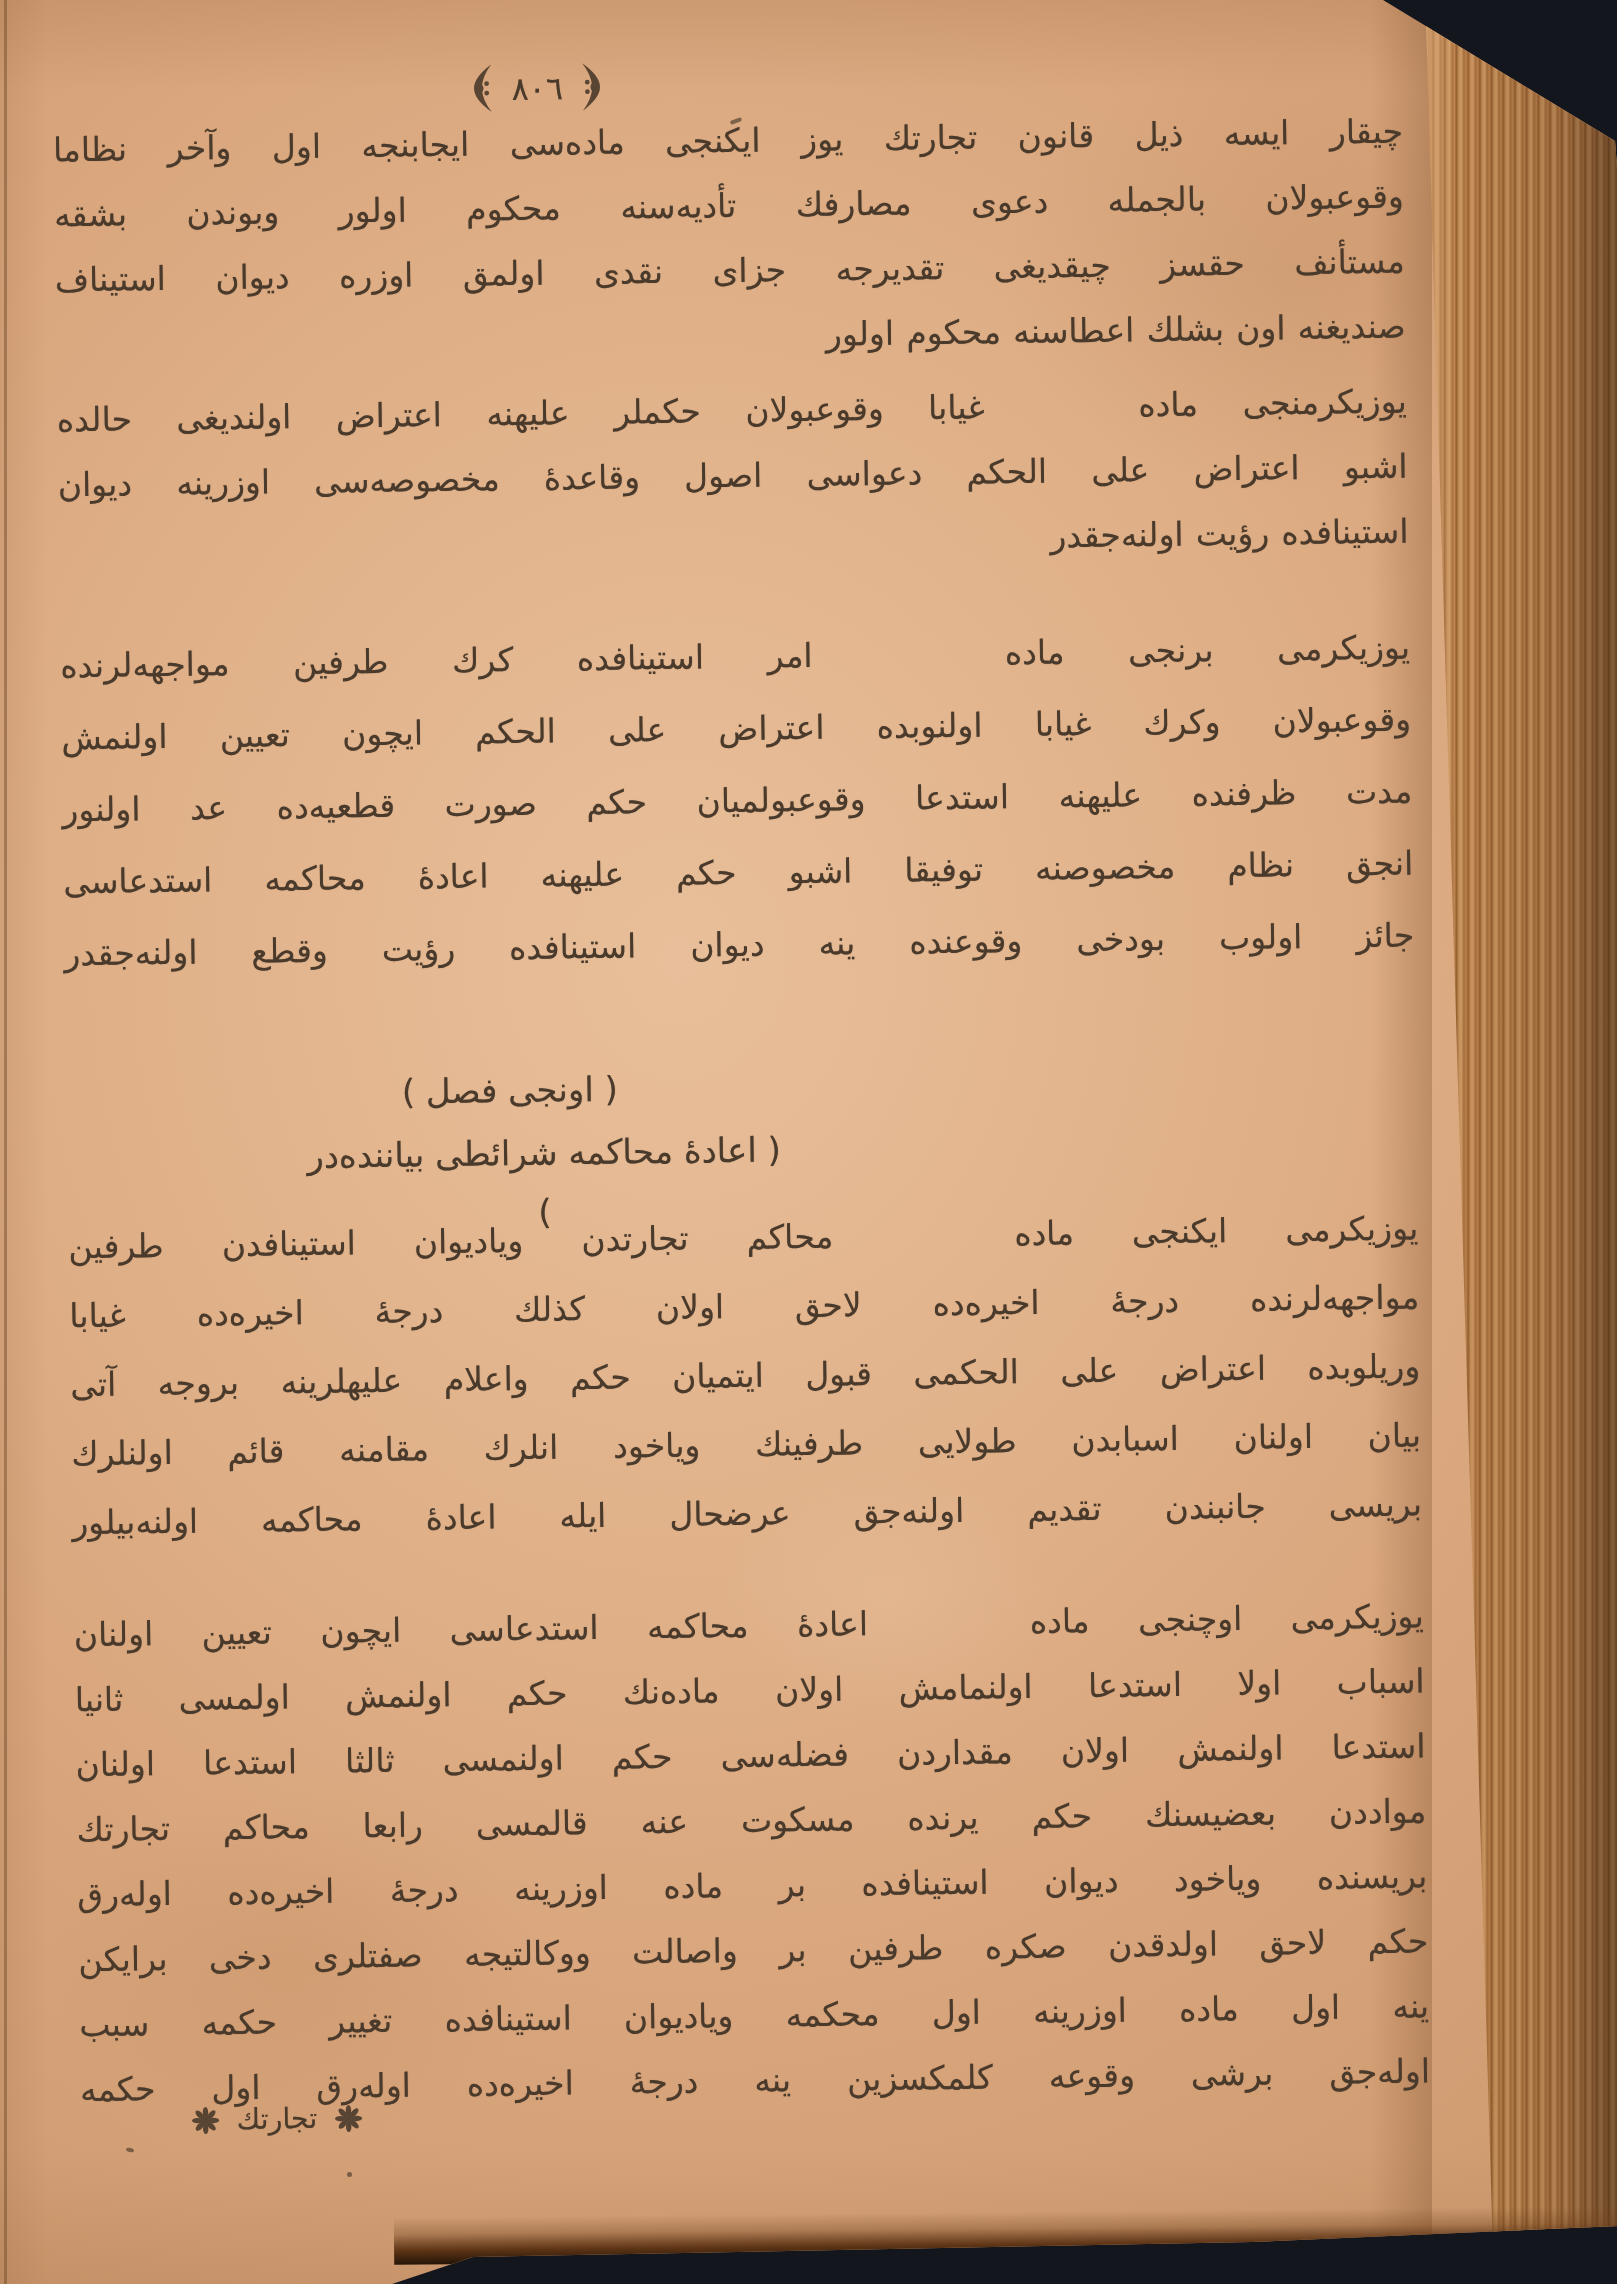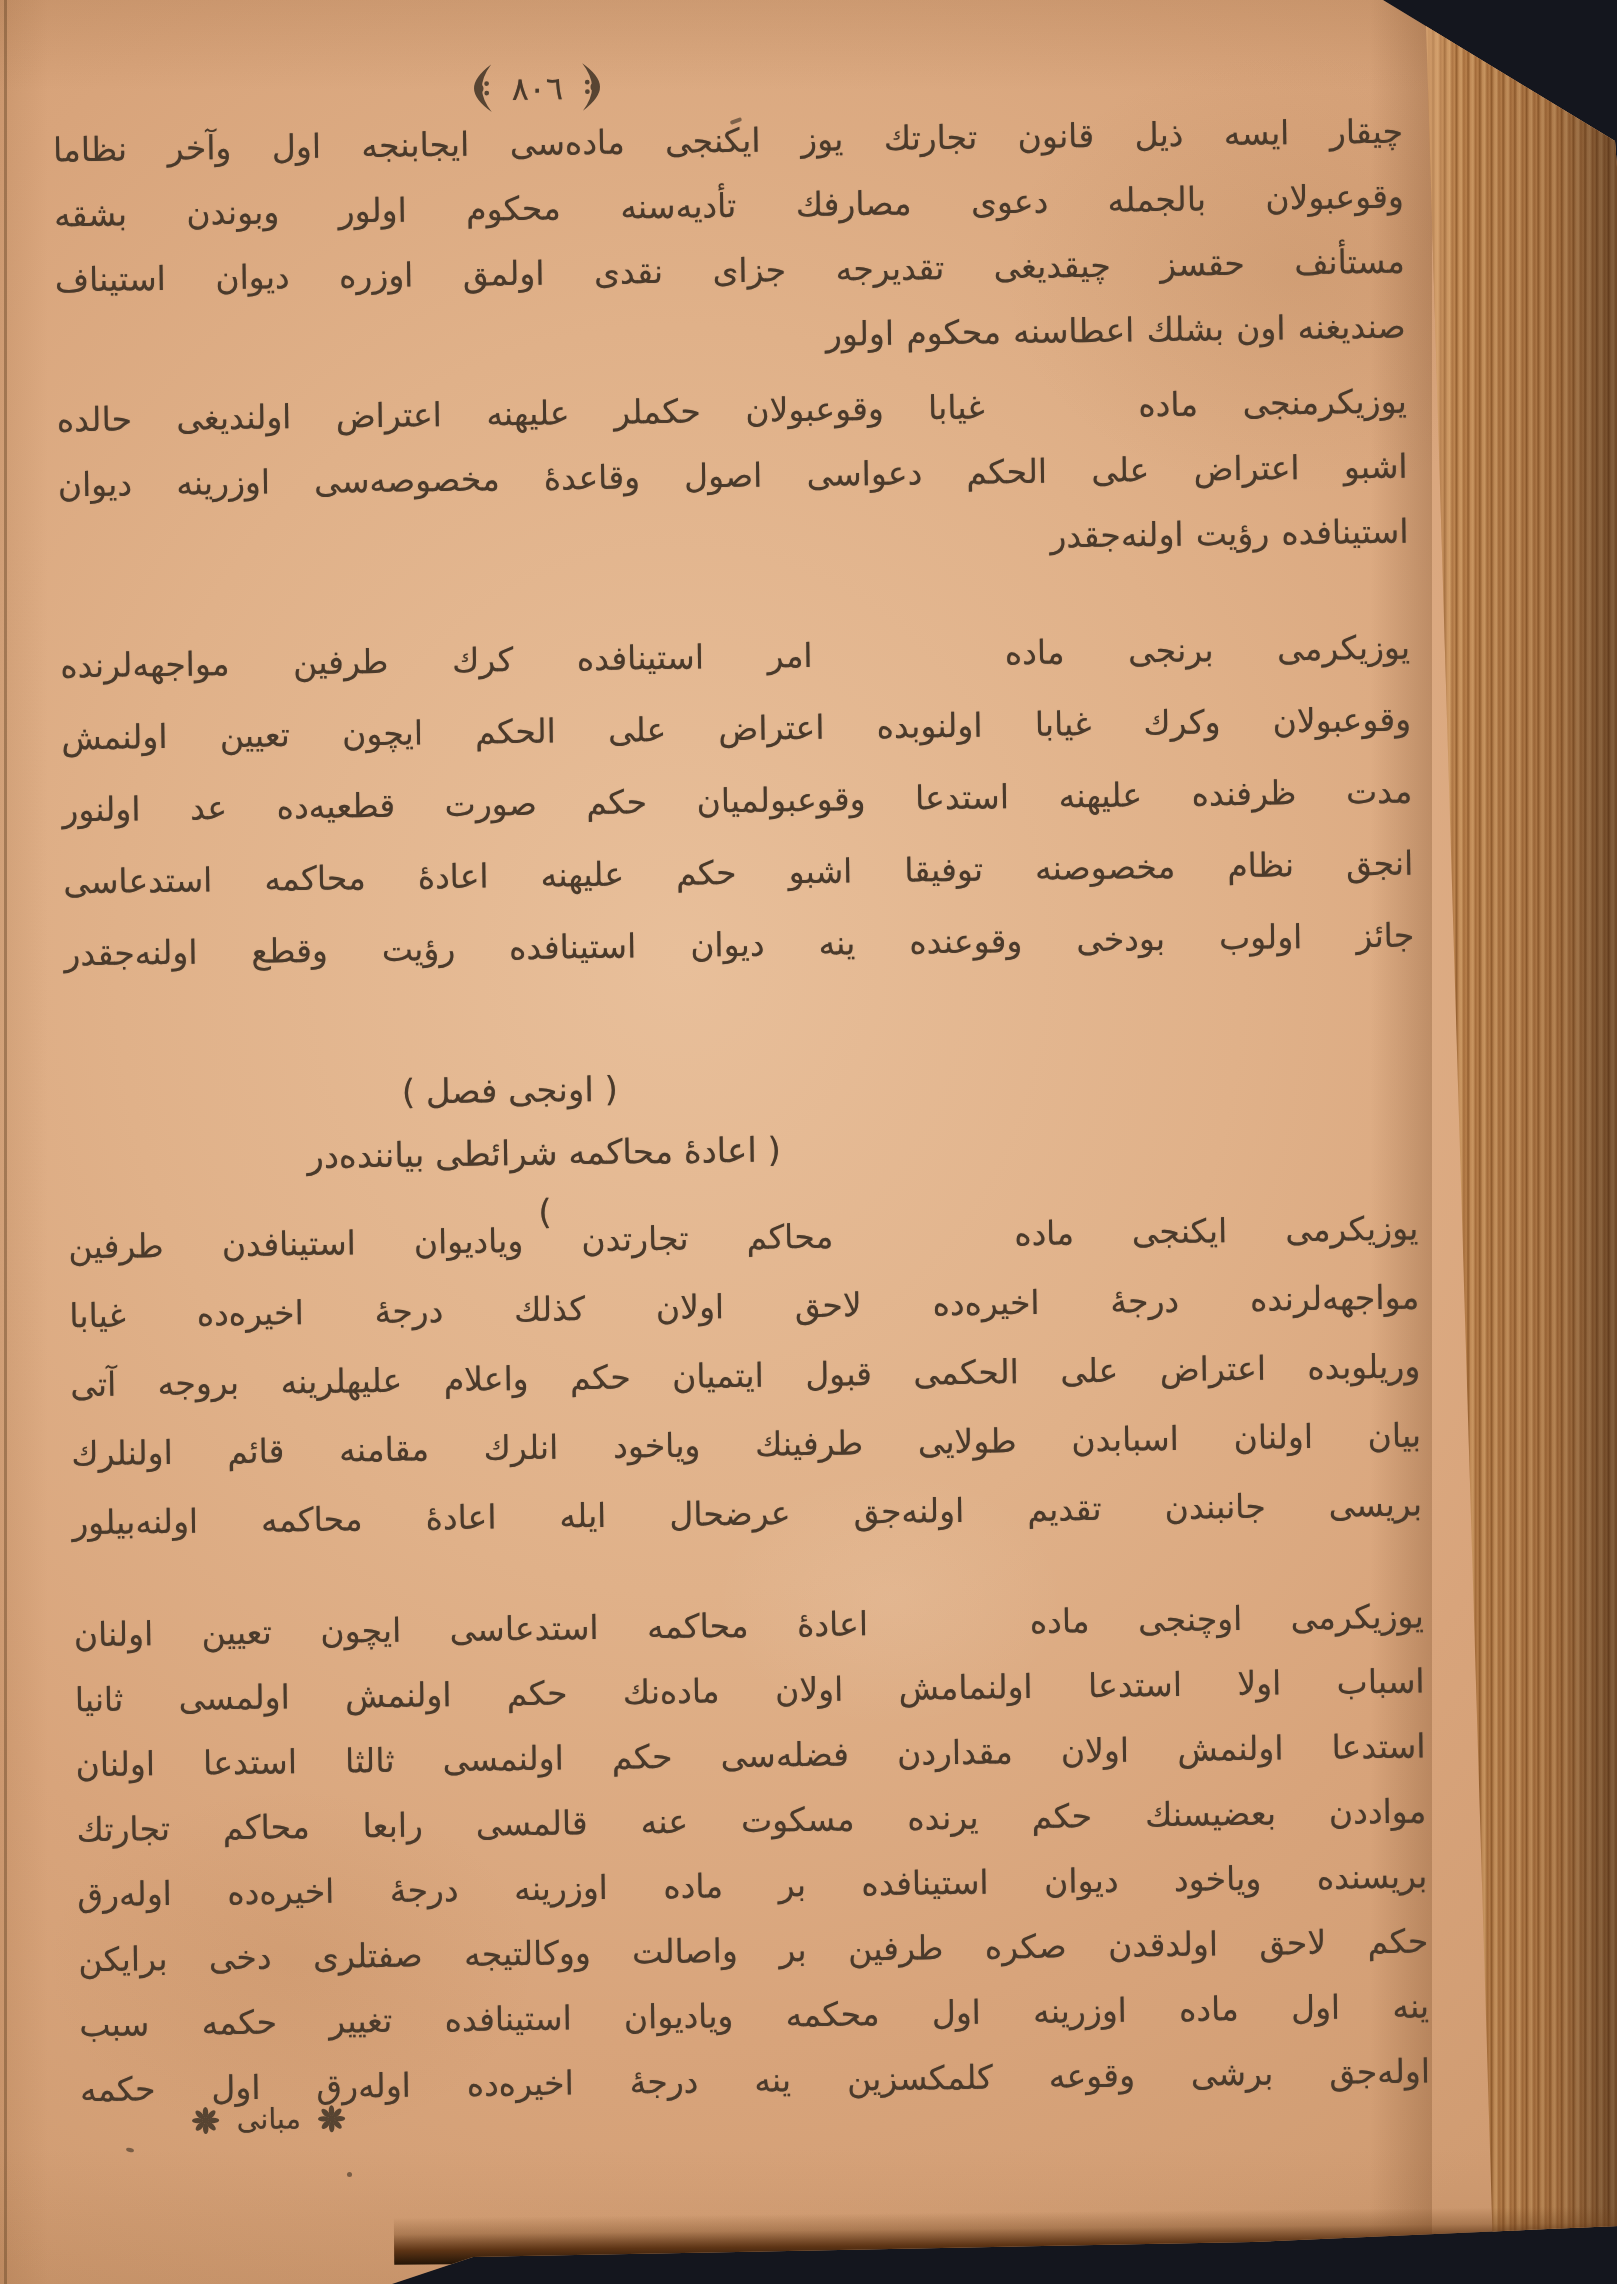--- a/index.html
+++ b/index.html
@@ -191,21 +191,21 @@
               <ellipse cx="20" cy="10" rx="3.4" ry="7"></ellipse>
             </g>
           <g transform="rotate(270 20 20)">
               <ellipse cx="20" cy="10" rx="3.4" ry="7"></ellipse>
             </g>
           <g transform="rotate(315 20 20)">
               <ellipse cx="20" cy="10" rx="3.4" ry="7"></ellipse>
             </g>
         </g>
       </svg>
-      <span class="catchword">مبانی</span>
+      <span class="catchword">تجارتك</span>
       <svg class="orn" width="32" height="32" viewBox="0 0 40 40">
         <g fill="#4a3a2b" opacity="0.9">
           <circle cx="20" cy="20" r="4.2"></circle>
           <g>
               <ellipse cx="20" cy="10" rx="3.4" ry="7"></ellipse>
             </g>
           <g transform="rotate(45 20 20)">
               <ellipse cx="20" cy="10" rx="3.4" ry="7"></ellipse>
             </g>
           <g transform="rotate(90 20 20)">

